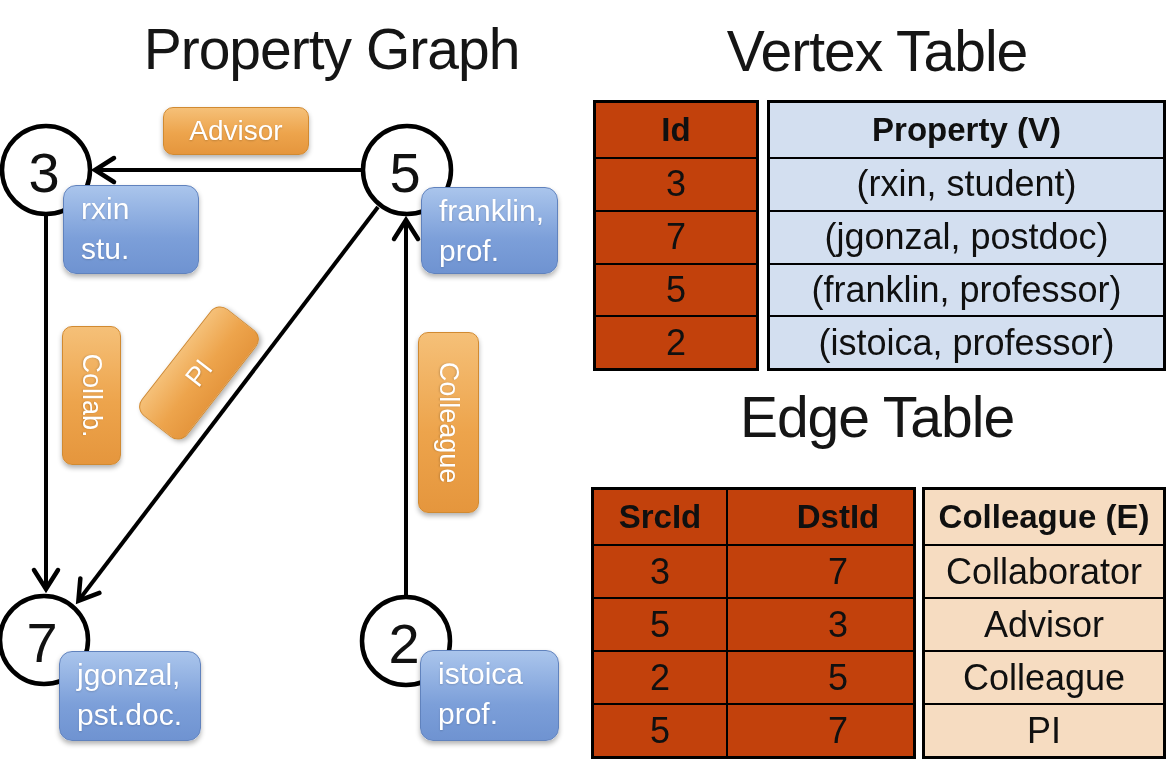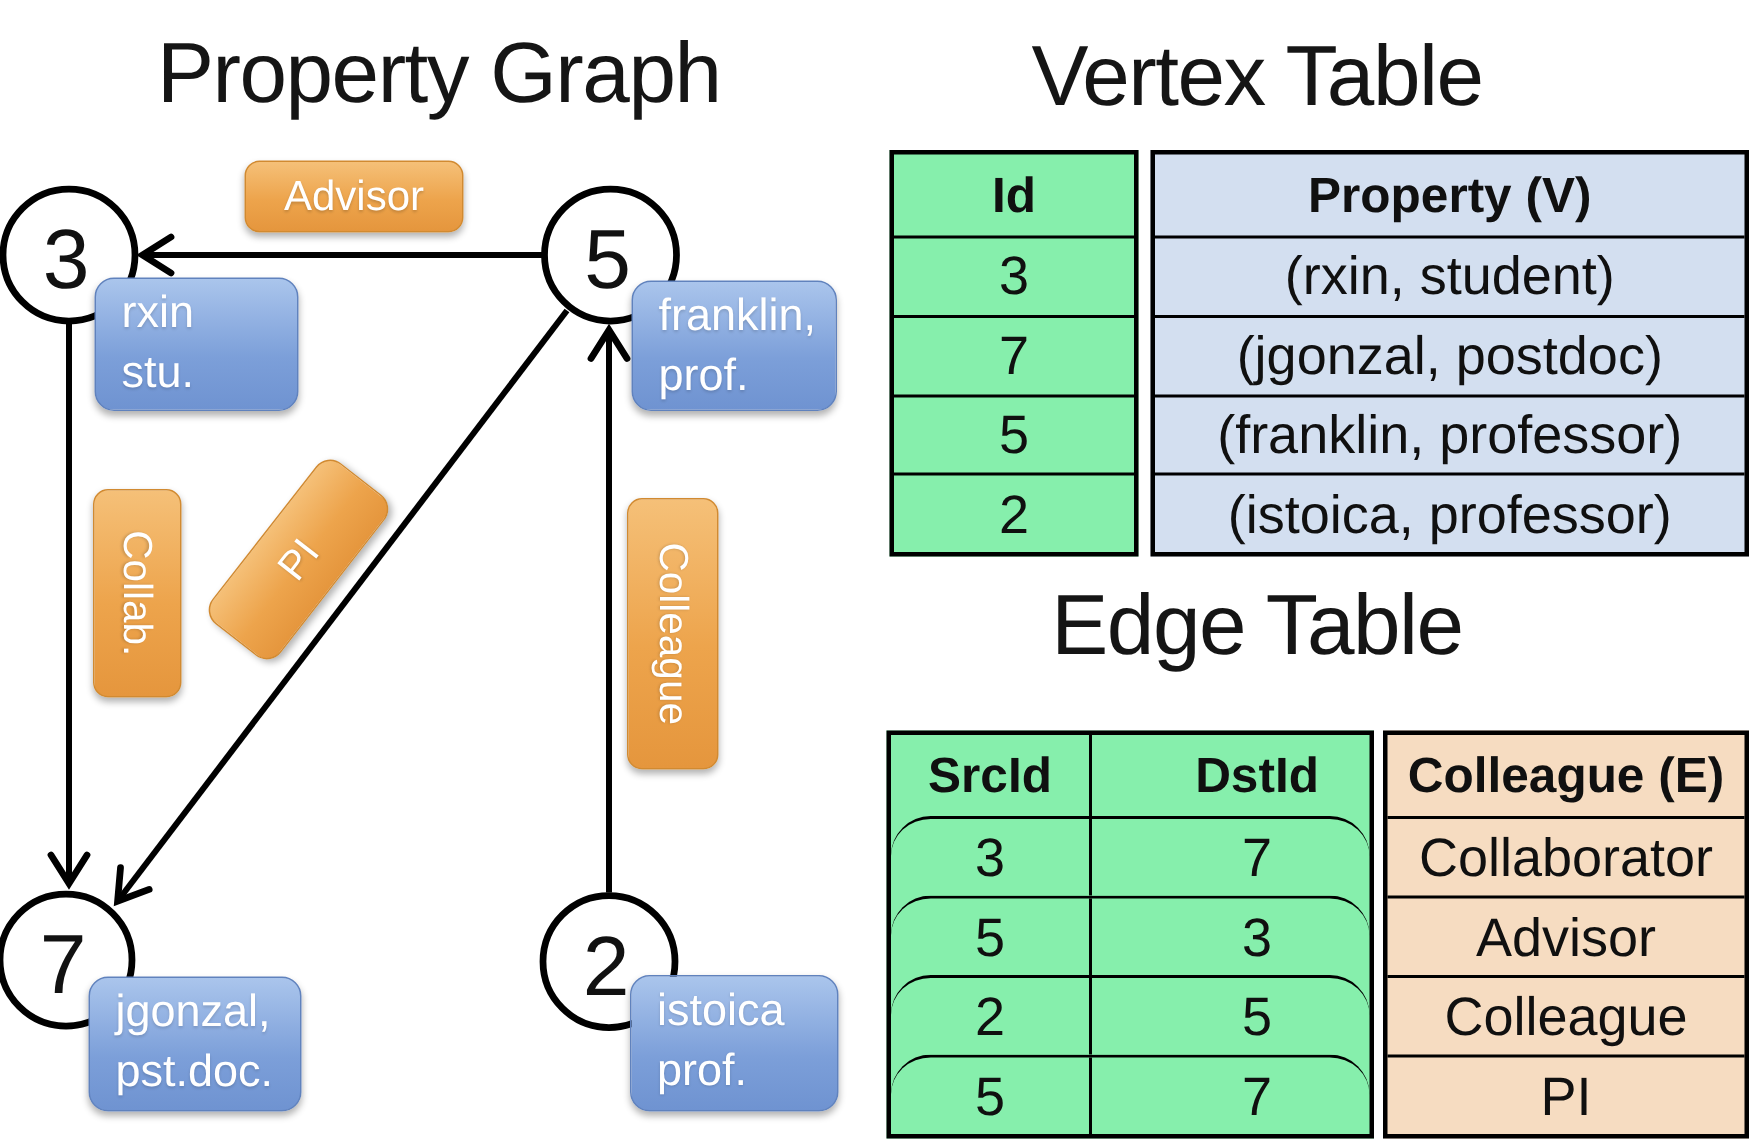--- a/index.html
+++ b/index.html
@@ -2,21 +2,21 @@
 <html><head>
 <meta charset="utf-8">
 <style>
   html,body{margin:0;padding:0;background:#fff;}
   .stage{
     position:relative;width:1170px;height:760px;overflow:hidden;
     font-family:"Liberation Sans",sans-serif;color:#111;background:#fff;
   }
   .big-title{
     position:absolute;font-size:57px;font-weight:300;letter-spacing:-1px;
-    color:#151515;text-align:center;white-space:nowrap;
+    color:#151515;text-align:center;white-space:nowrap;padding-left:39px;
   }
   
   .obox{
     position:absolute;border-radius:10px;
     background:linear-gradient(180deg,#f5c078 0%,#eda44c 55%,#e5963d 100%);
     border:1.5px solid #d18a31;box-shadow:0 3px 5px rgba(0,0,0,0.30);
     display:flex;align-items:center;justify-content:center;
     color:#fff;font-size:27px;text-shadow:0 1px 2px rgba(0,0,0,0.18);
   }
   .obox .vtext{transform:rotate(90deg);white-space:nowrap;}
@@ -24,29 +24,29 @@
     position:absolute;border-radius:13px;
     background:linear-gradient(180deg,#aac5ec 0%,#7c9fd9 60%,#6f93d1 100%);
     border:1.5px solid #6082bd;box-shadow:0 3px 5px rgba(0,0,0,0.30);
     color:#fff;font-size:30px;line-height:40px;
     padding:3px 0 0 17px;box-sizing:border-box;text-shadow:0 1px 2px rgba(0,0,0,0.15);
   }
   .bbox div{white-space:nowrap;}
   
   .tbl{
     position:absolute;border:3px solid #000;box-sizing:border-box;
-    display:flex;flex-direction:column;background:#86efac;
+    display:flex;flex-direction:column;background:#c2410c;
   }
   .tbl .trow{flex:1;display:flex;align-items:center;justify-content:center;
     font-size:36px;color:#101010;}
   .tbl .trow.hdr{flex:0 0 54px;font-size:33px;font-weight:bold;}
   .tbl .trow + .trow{border-top:2px solid #000;}
   .tbl.bluecol{background:#d3dff0;}
   .tbl.orangecol{background:#f6dcc1;}
-  .duo .trow{padding:0;border-radius:27px;}
+  .duo .trow{padding:0;}
   .duo .cell{display:flex;align-items:center;justify-content:center;height:100%;box-sizing:border-box;}
   .duo .cell.src{width:134px;border-right:2px solid #000;}
   .duo .cell.dst{flex:1;padding-left:35px;}
   .duo .trow{display:flex;align-items:stretch;}
 </style>
 </head>
 <body>
 
 <div class="stage">
 

